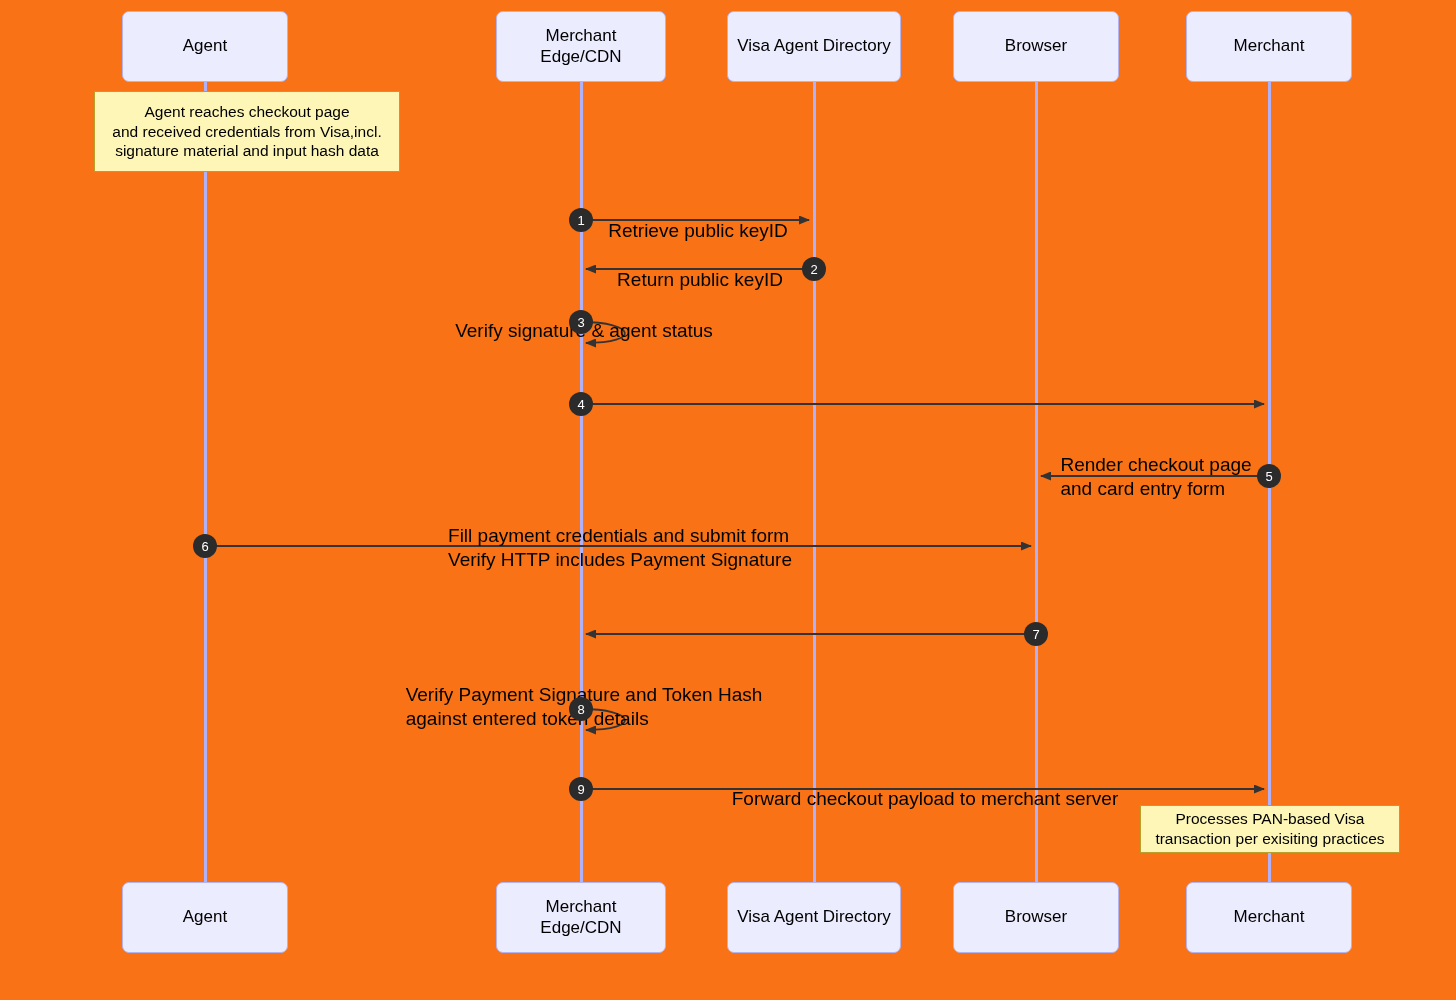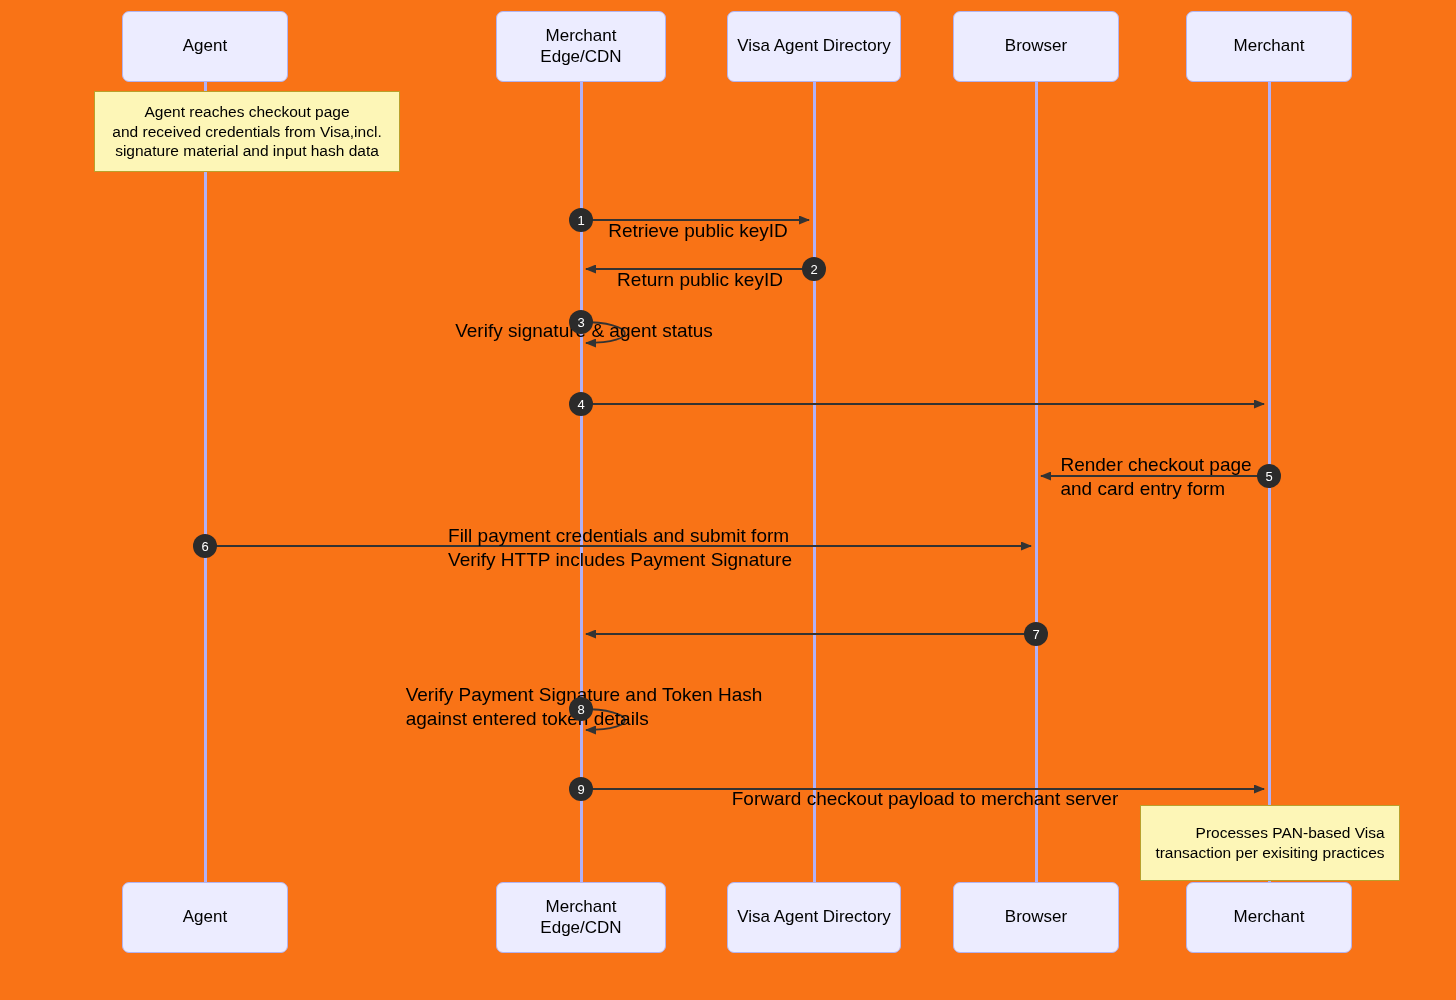--- a/index.html
+++ b/index.html
@@ -134,21 +134,21 @@
   </div>
   <div class="actor" style="left:1186px; top:882px; width:166px; height:71px;">
     <span>Merchant</span>
   </div>
 
   <div class="note" style="left:53px; top:91px; width:306px; height:81px;margin-left:41px;">
     <span>Agent reaches checkout page
 and received credentials from Visa,incl.
 signature material and input hash data</span>
   </div>
-  <div class="note" style="left:1140px; top:805px; width:260px; height:76px;text-align:right;">
+  <div class="note" style="left:1140px; top:805px; width:260px; height:48px;">
     <span>Processes PAN-based Visa
 transaction per exisiting practices</span>
   </div>
 
   <svg class="arrow-svg" viewBox="0 0 1456 1000">
     <defs>
       <marker id="ah" markerWidth="11" markerHeight="9" refX="10" refY="4.5" orient="auto" markerUnits="userSpaceOnUse">
         <path d="M0,0 L11,4.5 L0,9 z" fill="#333333"></path>
       </marker>
     </defs>

